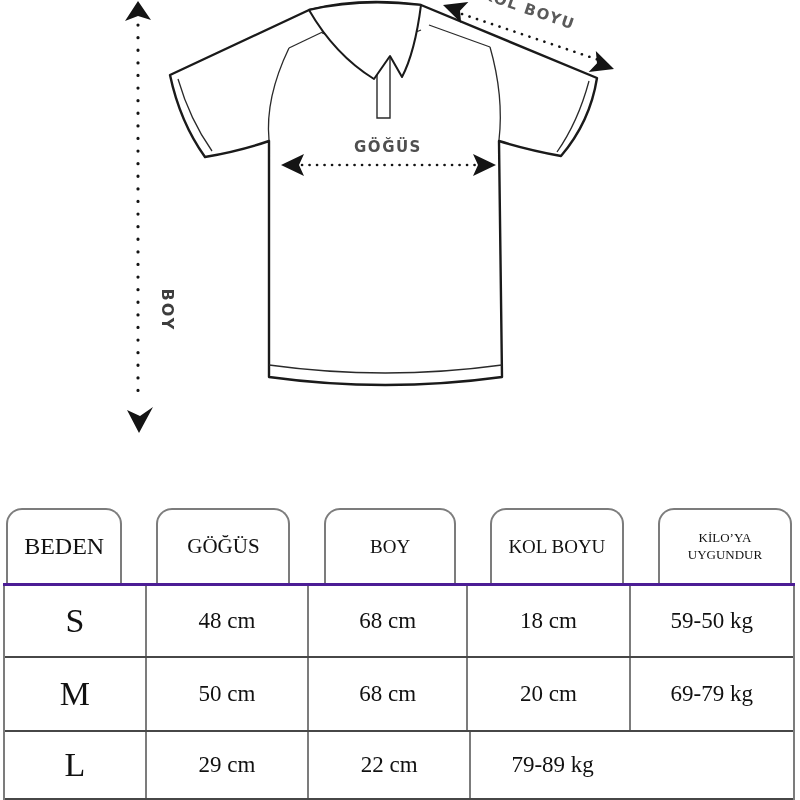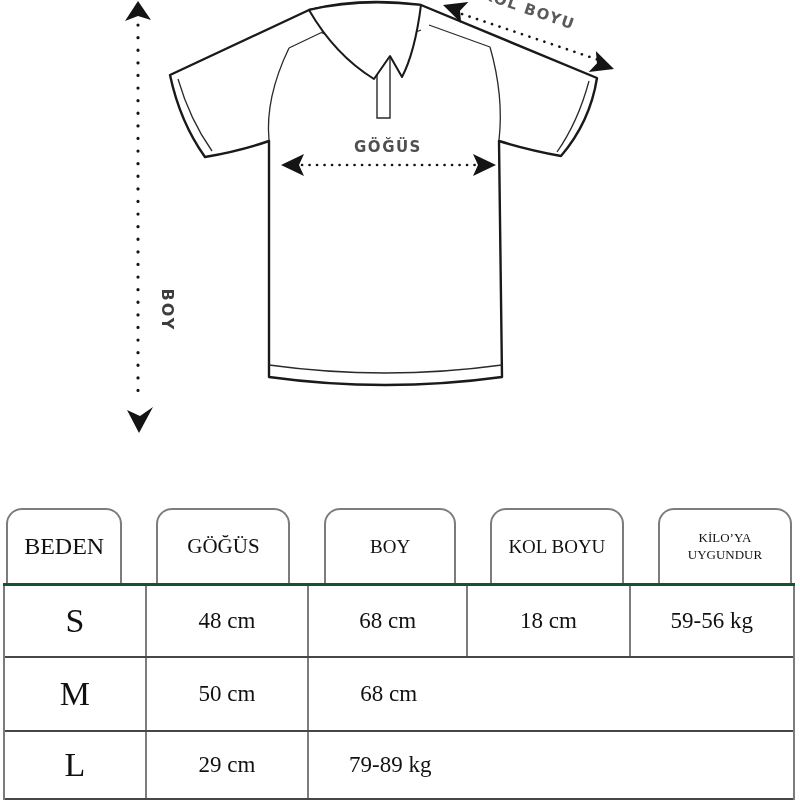--- a/index.html
+++ b/index.html
@@ -3,21 +3,21 @@
 <meta charset="utf-8">
 <style>
   html,body{margin:0;padding:0;background:#ffffff;}
   .stage{position:relative;width:800px;height:800px;background:#ffffff;overflow:hidden;
          font-family:"Liberation Serif", serif;}
   .diagram{position:absolute;left:0;top:0;width:800px;height:510px;}
 
   
   .size-table{position:absolute;left:3px;top:508px;width:792px;height:292px;
               display:flex;flex-direction:column;}
-  .header-row{display:flex;height:75px;border-bottom:3px solid #14532d;gap:28px;}
+  .header-row{display:flex;height:75px;border-bottom:3px solid #4c1d95;gap:28px;}
   .header-col{display:flex;}
   .c1{width:18%;} .c2{width:20.6%;} .c3{width:20.2%;} .c4{width:20.6%;} .c5{width:20.6%;}
   .tab{flex:1;margin:0 3px;border:2px solid #7c7c7c;border-bottom:none;
        border-radius:16px 16px 0 0;display:flex;align-items:center;justify-content:center;
        text-align:center;color:#111;background:#fff;}
   .h1{font-size:24px;} .h2{font-size:21px;} .h3{font-size:19px;} .h4{font-size:19px;}
   .h5{font-size:13px;line-height:1.3;padding:4px 18px;}
   .table-body{flex:1;display:flex;flex-direction:column;
               border-left:2px solid #7c7c7c;border-right:2px solid #7c7c7c;}
   .trow{display:flex;border-bottom:2.5px solid #474747;}
@@ -94,27 +94,30 @@
           <div class="tab h5">KİLO’YA UYGUNDUR</div>
         </div>
     </div>
 
     <div class="table-body">
       <div class="trow r1">
         <div class="tcell c1 size-letter">S</div>
         <div class="tcell c2 val">48 cm</div>
         <div class="tcell c3 val">68 cm</div>
         <div class="tcell c4 val">18 cm</div>
-        <div class="tcell c5 val">59-56 kg</div>
+        <div class="tcell c5 val">59-50 kg</div>
       </div>
       <div class="trow r2">
         <div class="tcell c1 size-letter">M</div>
         <div class="tcell c2 val">50 cm</div>
         <div class="tcell c3 val">68 cm</div>
+        <div class="tcell c4 val">20 cm</div>
+        <div class="tcell c5 val">69-79 kg</div>
       </div>
       <div class="trow r3">
         <div class="tcell c1 size-letter">L</div>
         <div class="tcell c2 val">29 cm</div>
+        <div class="tcell c4 val">22 cm</div>
         <div class="tcell c5 val">79-89 kg</div>
       </div>
     </div>
   </div>
 </div>
 
 </body></html>

